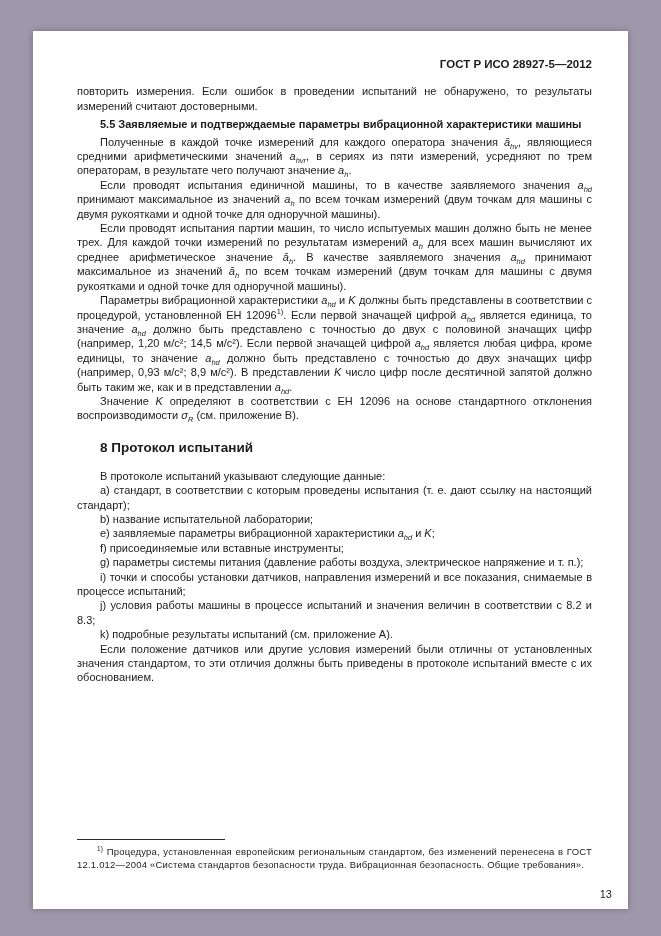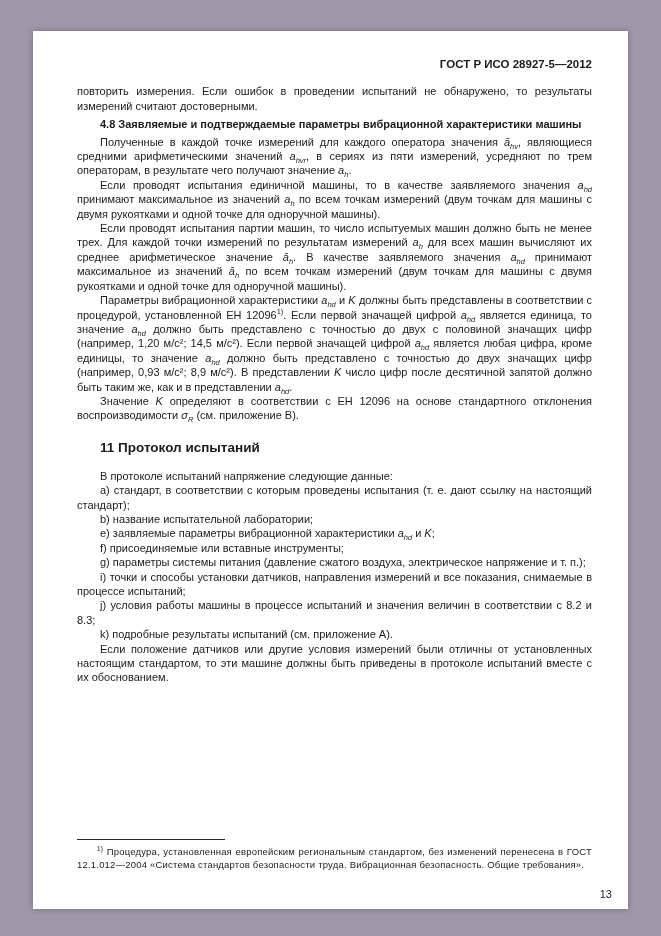--- a/index.html
+++ b/index.html
@@ -74,37 +74,37 @@
 <body>
 
 <div class="frame" style="background: rgb(159, 151, 170);"></div>
 
 <div class="page" style="background: rgb(255, 255, 255); color: rgb(27, 27, 27);">
 
   <div class="doc-header">ГОСТ Р ИСО 28927-5—2012</div>
 
   <div class="doc-body">
       <p class="para flush">повторить измерения. Если ошибок в проведении испытаний не обнаружено, то результаты измерений считают достоверными.</p>
-      <p class="subheading">4.8 Заявляемые и подтверждаемые параметры вибрационной характеристики машины</p>
+      <p class="subheading">5.5 Заявляемые и подтверждаемые параметры вибрационной характеристики машины</p>
       <p class="para">Полученные в каждой точке измерений для каждого оператора значения <i>ā<sub>hv</sub></i>, являющиеся средними арифметическими значений <i>a<sub>hvr</sub></i>, в сериях из пяти измерений, усредняют по трем операторам, в результате чего получают значение <i>a<sub>h</sub></i>.</p>
       <p class="para">Если проводят испытания единичной машины, то в качестве заявляемого значения <i>a<sub>hd</sub></i> принимают максимальное из значений <i>a<sub>h</sub></i> по всем точкам измерений (двум точкам для машины с двумя рукоятками и одной точке для одноручной машины).</p>
       <p class="para">Если проводят испытания партии машин, то число испытуемых машин должно быть не менее трех. Для каждой точки измерений по результатам измерений <i>a<sub>h</sub></i> для всех машин вычисляют их среднее арифметическое значение <i>ā<sub>h</sub></i>. В качестве заявляемого значения <i>a<sub>hd</sub></i> принимают максимальное из значений <i>ā<sub>h</sub></i> по всем точкам измерений (двум точкам для машины с двумя рукоятками и одной точке для одноручной машины).</p>
       <p class="para">Параметры вибрационной характеристики <i>a<sub>hd</sub></i> и <i>K</i> должны быть представлены в соответствии с процедурой, установленной ЕН 12096<sup>1)</sup>. Если первой значащей цифрой <i>a<sub>hd</sub></i> является единица, то значение <i>a<sub>hd</sub></i> должно быть представлено с точностью до двух с половиной значащих цифр (например, 1,20 м/с²; 14,5 м/с²). Если первой значащей цифрой <i>a<sub>hd</sub></i> является любая цифра, кроме единицы, то значение <i>a<sub>hd</sub></i> должно быть представлено с точностью до двух значащих цифр (например, 0,93 м/с²; 8,9 м/с²). В представлении <i>K</i> число цифр после десятичной запятой должно быть таким же, как и в представлении <i>a<sub>hd</sub></i>.</p>
       <p class="para">Значение <i>K</i> определяют в соответствии с ЕН 12096 на основе стандартного отклонения воспроизводимости <i>σ<sub>R</sub></i> (см. приложение В).</p>
-      <p class="chapter-heading">11 Протокол испытаний</p>
-      <p class="para">В протоколе испытаний напряжение следующие данные:</p>
+      <p class="chapter-heading">8 Протокол испытаний</p>
+      <p class="para">В протоколе испытаний указывают следующие данные:</p>
       <p class="para list-item">a) стандарт, в соответствии с которым проведены испытания (т. е. дают ссылку на настоящий стандарт);</p>
       <p class="para list-item">b) название испытательной лаборатории;</p>
       <p class="para list-item">e) заявляемые параметры вибрационной характеристики <i>a<sub>hd</sub></i> и <i>K</i>;</p>
       <p class="para list-item">f) присоединяемые или вставные инструменты;</p>
-      <p class="para list-item">g) параметры системы питания (давление сжатого воздуха, электрическое напряжение и т. п.);</p>
+      <p class="para list-item">g) параметры системы питания (давление работы воздуха, электрическое напряжение и т. п.);</p>
       <p class="para list-item">i) точки и способы установки датчиков, направления измерений и все показания, снимаемые в процессе испытаний;</p>
       <p class="para list-item">j) условия работы машины в процессе испытаний и значения величин в соответствии с 8.2 и 8.3;</p>
       <p class="para list-item">k) подробные результаты испытаний (см. приложение А).</p>
-      <p class="para">Если положение датчиков или другие условия измерений были отличны от установленных настоящим стандартом, то эти машине должны быть приведены в протоколе испытаний вместе с их обоснованием.</p>
+      <p class="para">Если положение датчиков или другие условия измерений были отличны от установленных значения стандартом, то эти отличия должны быть приведены в протоколе испытаний вместе с их обоснованием.</p>
     </div>
 
   <div class="footnote-area">
     <div class="footnote-rule"></div>
     <div class="footnote-text"><sup>1)</sup> Процедура, установленная европейским региональным стандартом, без изменений перенесена в ГОСТ 12.1.012—2004 «Система стандартов безопасности труда. Вибрационная безопасность. Общие требования».</div>
   </div>
 
   <div class="page-number">13</div>
 
 </div>

